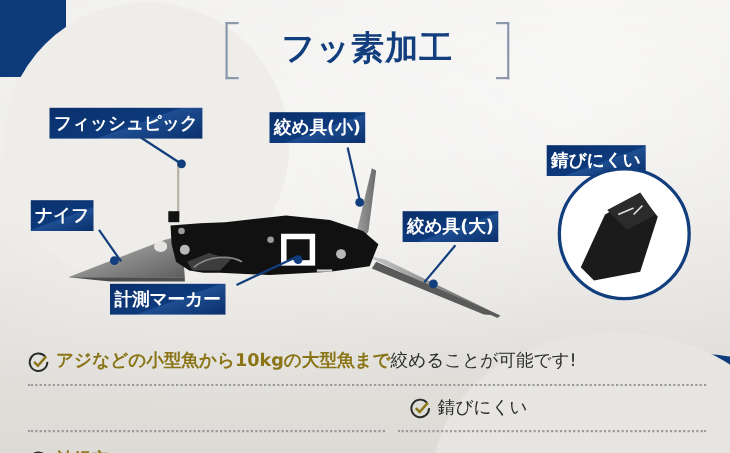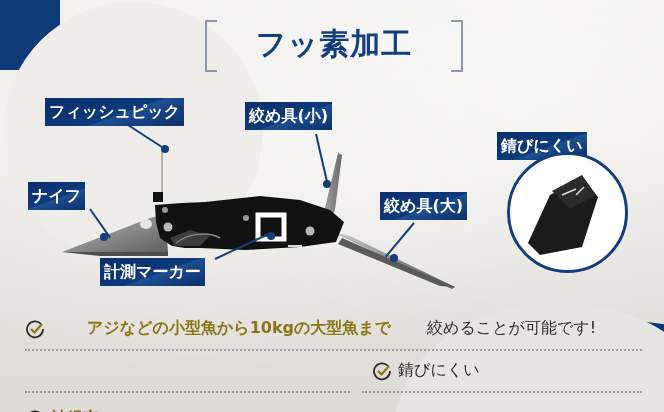--- a/index.html
+++ b/index.html
@@ -137,33 +137,33 @@
 <div class="leader" style="left:414px;top:222px;width:44px;transform:rotate(130deg);"></div>
 <div class="dot" style="left:390px;top:254px;"></div>
 
 <div class="leader" style="left:215px;top:258px;width:60px;transform:rotate(-25deg);"></div>
 <div class="dot" style="left:267px;top:232px;"></div>
 
 <div class="label" style="left:45px;top:98px;">フィッシュピック</div>
 <div class="label" style="left:245px;top:102px;">絞め具(小)</div>
 <div class="label" style="left:497px;top:132px;">錆びにくい</div>
 <div class="label" style="left:28px;top:182px;">ナイフ</div>
-<div class="label" style="left:380px;top:192px;">絞め具(大)</div>
+<div class="label" style="left:366px;top:192px;">絞め具(大)</div>
 <div class="label" style="left:100px;top:258px;">計測マーカー</div>
 
 <div class="case-circle">
   <svg class="case-svg" width="115" height="115">
     <path d="M18 88 L40 40 L72 22 L88 42 L72 92 L30 100 Z" fill="#1b1b1b"></path>
     <path d="M42 36 L72 20 L86 40 L60 54 Z" fill="#2b2b2b"></path>
     <path d="M52 40 L66 34" stroke="#ddd" stroke-width="1.5"></path>
     <path d="M66 40 L74 32" stroke="#ddd" stroke-width="1.5"></path>
   </svg>
 </div>
 
-<div class="bullet-row" style="left:25px;top:318px;gap:36px;">
+<div class="bullet-row" style="left:25px;top:318px;">
   <svg class="check" viewBox="0 0 20 20">
     <path d="M16 5 A8 8 0 1 0 18 10" fill="none" stroke="#2b2b2b" stroke-width="1.8"></path>
     <path d="M6 10 L9.5 13.5 L17 5" fill="none" stroke="#8a7415" stroke-width="2.2"></path>
   </svg>
   <span class="hl">アジなどの小型魚から10kgの大型魚まで</span>
   <span class="txt">絞めることが可能です!</span>
 </div>
 <div class="dots" style="left:25px;right:22px;top:349px;"></div>
 
 <div class="bullet-row" style="left:25px;top:372px;margin-top:36px;">

